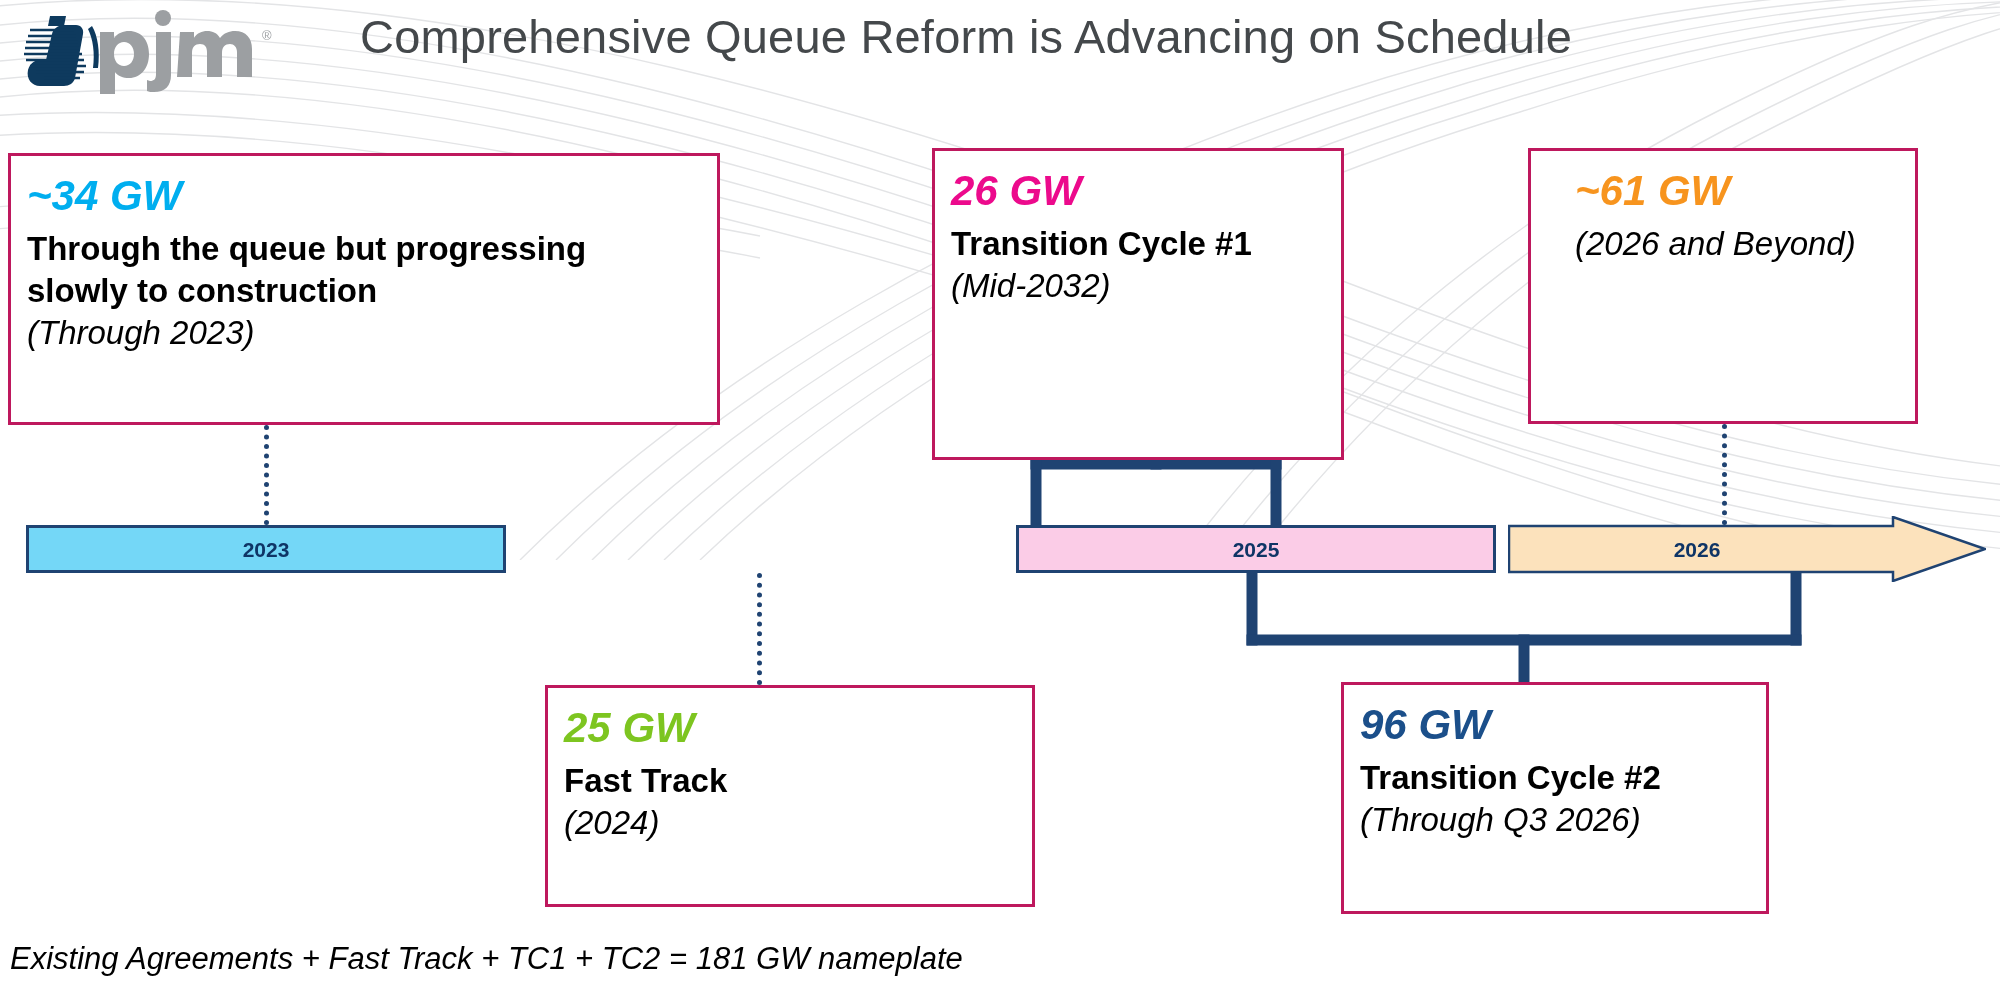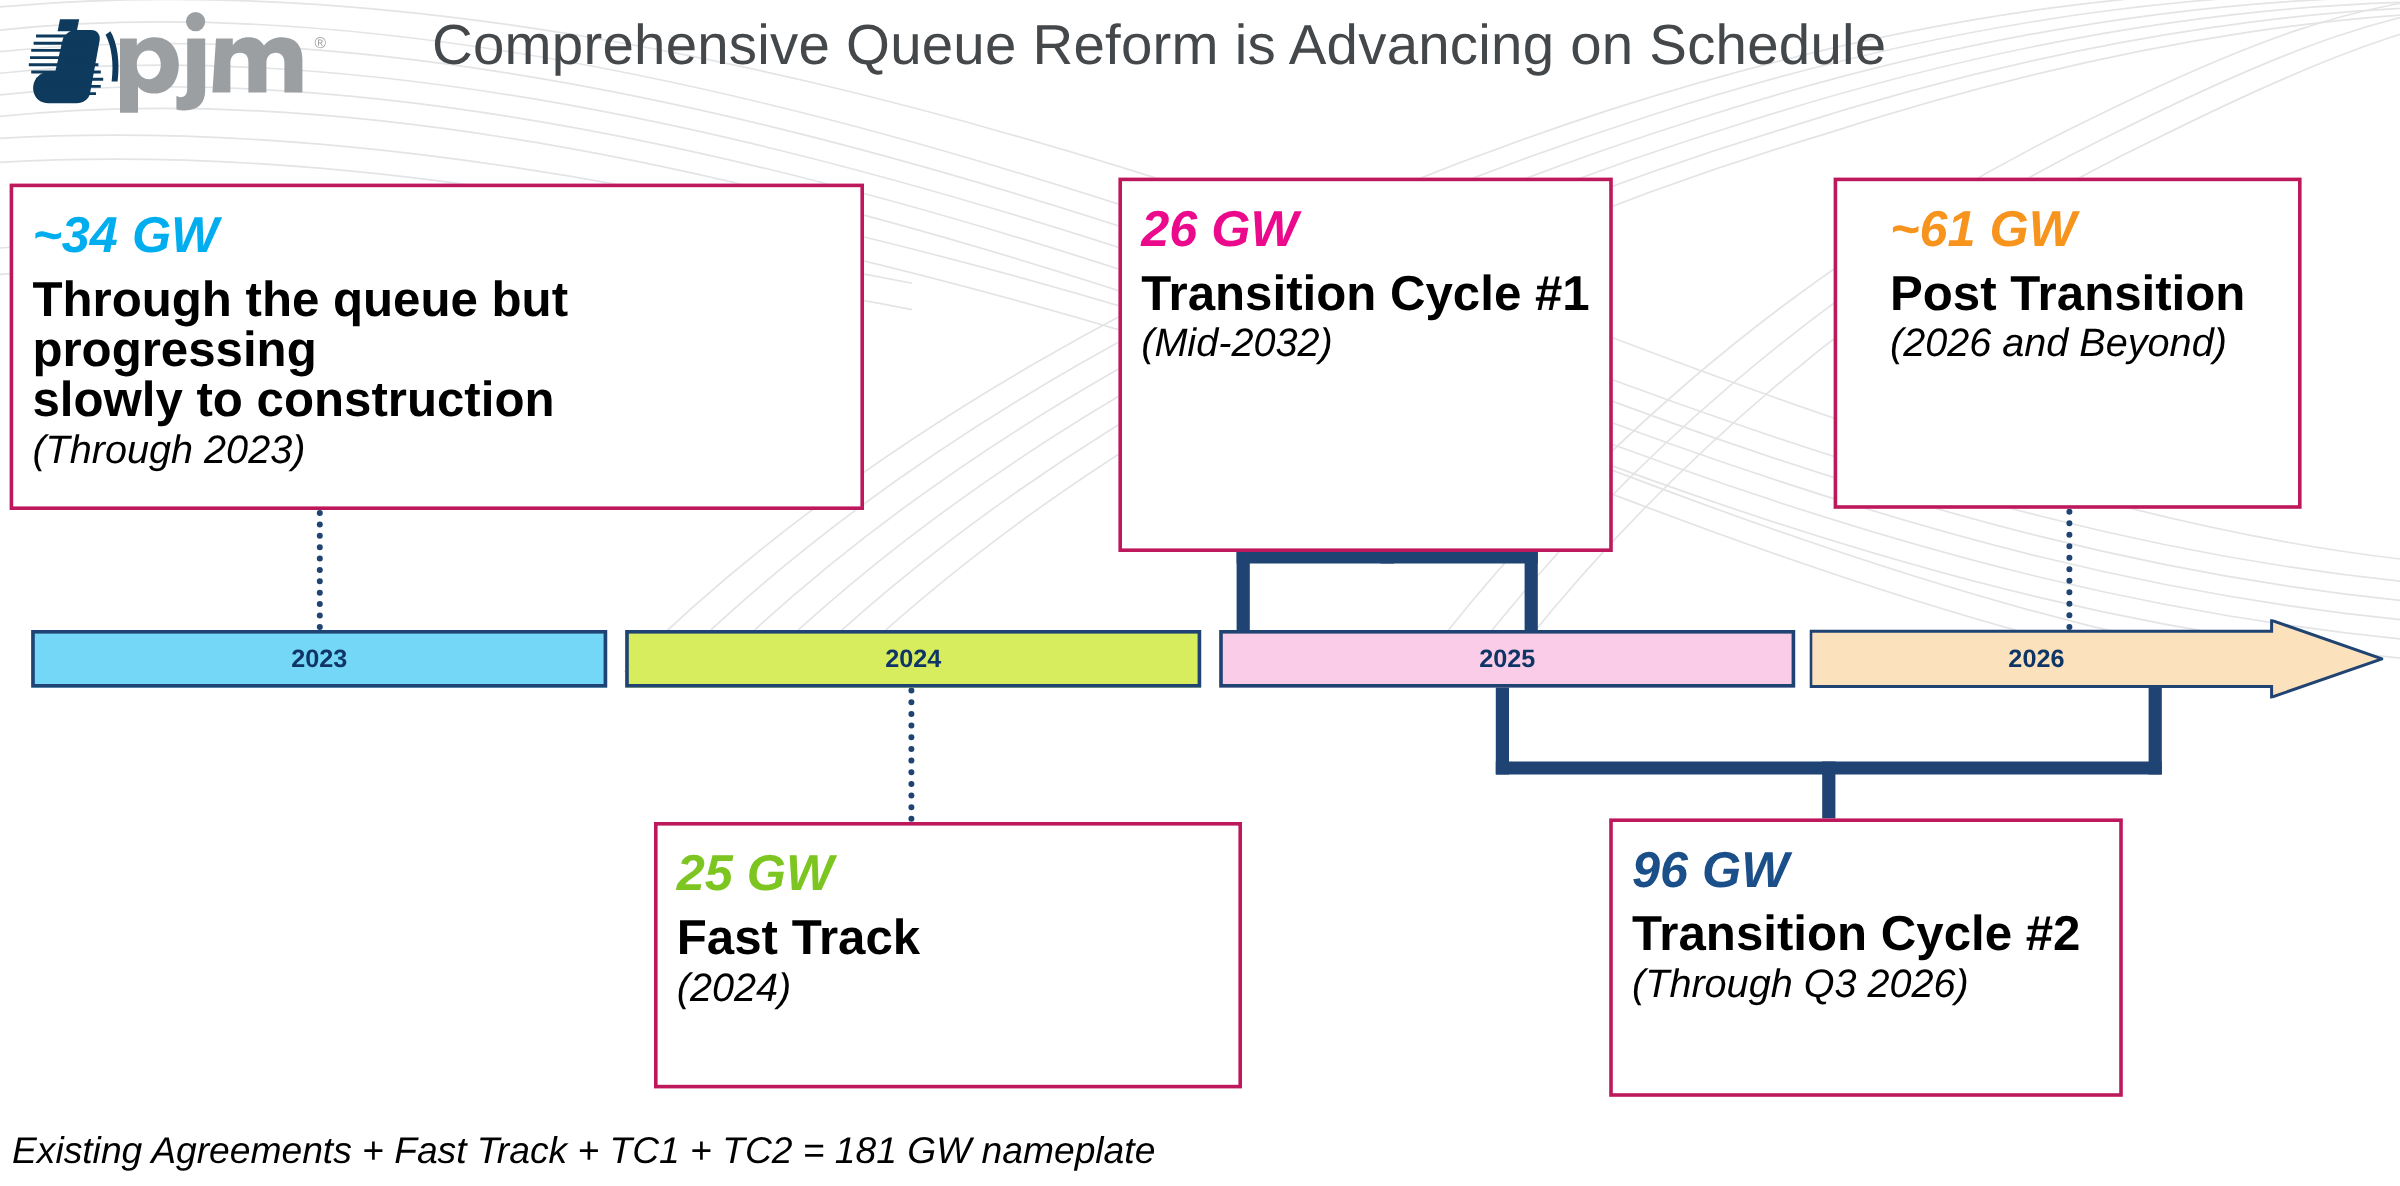--- a/index.html
+++ b/index.html
@@ -36,21 +36,21 @@
   .gw{
     font-style:italic;font-weight:bold;font-size:42px;line-height:52px;
     margin:0 0 6px 0;white-space:nowrap;
   }
   .c-cyan{color:#00AEEF;}
   .c-magenta{color:#EC0A8C;}
   .c-orange{color:#F7941E;}
   .c-green{color:#7DC520;}
   .c-navy{color:#1B4F8A;}
   .desc{
-    font-weight:bold;font-size:41px;line-height:42px;color:#000000;margin:0;
+    font-weight:bold;font-size:33px;line-height:42px;color:#000000;margin:0;
   }
   .period{
     font-style:italic;font-size:33px;line-height:42px;color:#000000;margin:0;
   }
 
   #box-existing{left:8px;  top:153px; width:712px; height:272px;}
   #box-tc1     {left:932px;top:148px; width:412px; height:312px;}
   #box-post    {left:1528px;top:148px;width:390px; height:276px;padding-left:44px;}
   #box-fast    {left:545px; top:685px;width:490px; height:222px;}
   #box-tc2     {left:1330px;top:682px;width:428px; height:232px;margin-left:11px;}
@@ -162,23 +162,20 @@
       <line x1="72" y1="0" x2="72" y2="70"></line>
       <line x1="616" y1="0" x2="616" y2="70"></line>
       <line x1="72" y1="70" x2="616" y2="70"></line>
       <line x1="344" y1="70" x2="344" y2="116"></line>
     </g>
   </svg>
 
   <div class="bar" id="bar-2023">
     <span class="yr">2023</span>
   </div>
-  <div class="bar" id="bar-2024">
-    <span class="yr">2024</span>
-  </div>
   <div class="bar" id="bar-2025">
     <span class="yr">2025</span>
   </div>
   <div class="bar" id="bar-2026">
     <div class="arrowwrap">
       <svg width="478" height="66" viewBox="0 0 478 66" aria-hidden="true">
         <path d="M1,10 L385,10 L385,1 L477,33 L385,65 L385,56 L1,56 Z" fill="#FCE2BC" stroke="#1f4372" stroke-width="2.5"></path>
       </svg>
     </div>
     <span class="yr" style="right:100px;">2026</span>
@@ -192,21 +189,20 @@
   </div>
 
   <div class="callout" id="box-tc1">
     <div class="gw c-magenta">26 GW</div>
     <div class="desc">Transition Cycle #1</div>
     <div class="period">(Mid-2032)</div>
   </div>
 
   <div class="callout" id="box-post">
     <div class="gw c-orange">~61 GW</div>
-    <div class="desc">Post Transition</div>
     <div class="period">(2026 and Beyond)</div>
   </div>
 
   <div class="callout" id="box-fast">
     <div class="gw c-green">25 GW</div>
     <div class="desc">Fast Track</div>
     <div class="period">(2024)</div>
   </div>
 
   <div class="callout" id="box-tc2">

